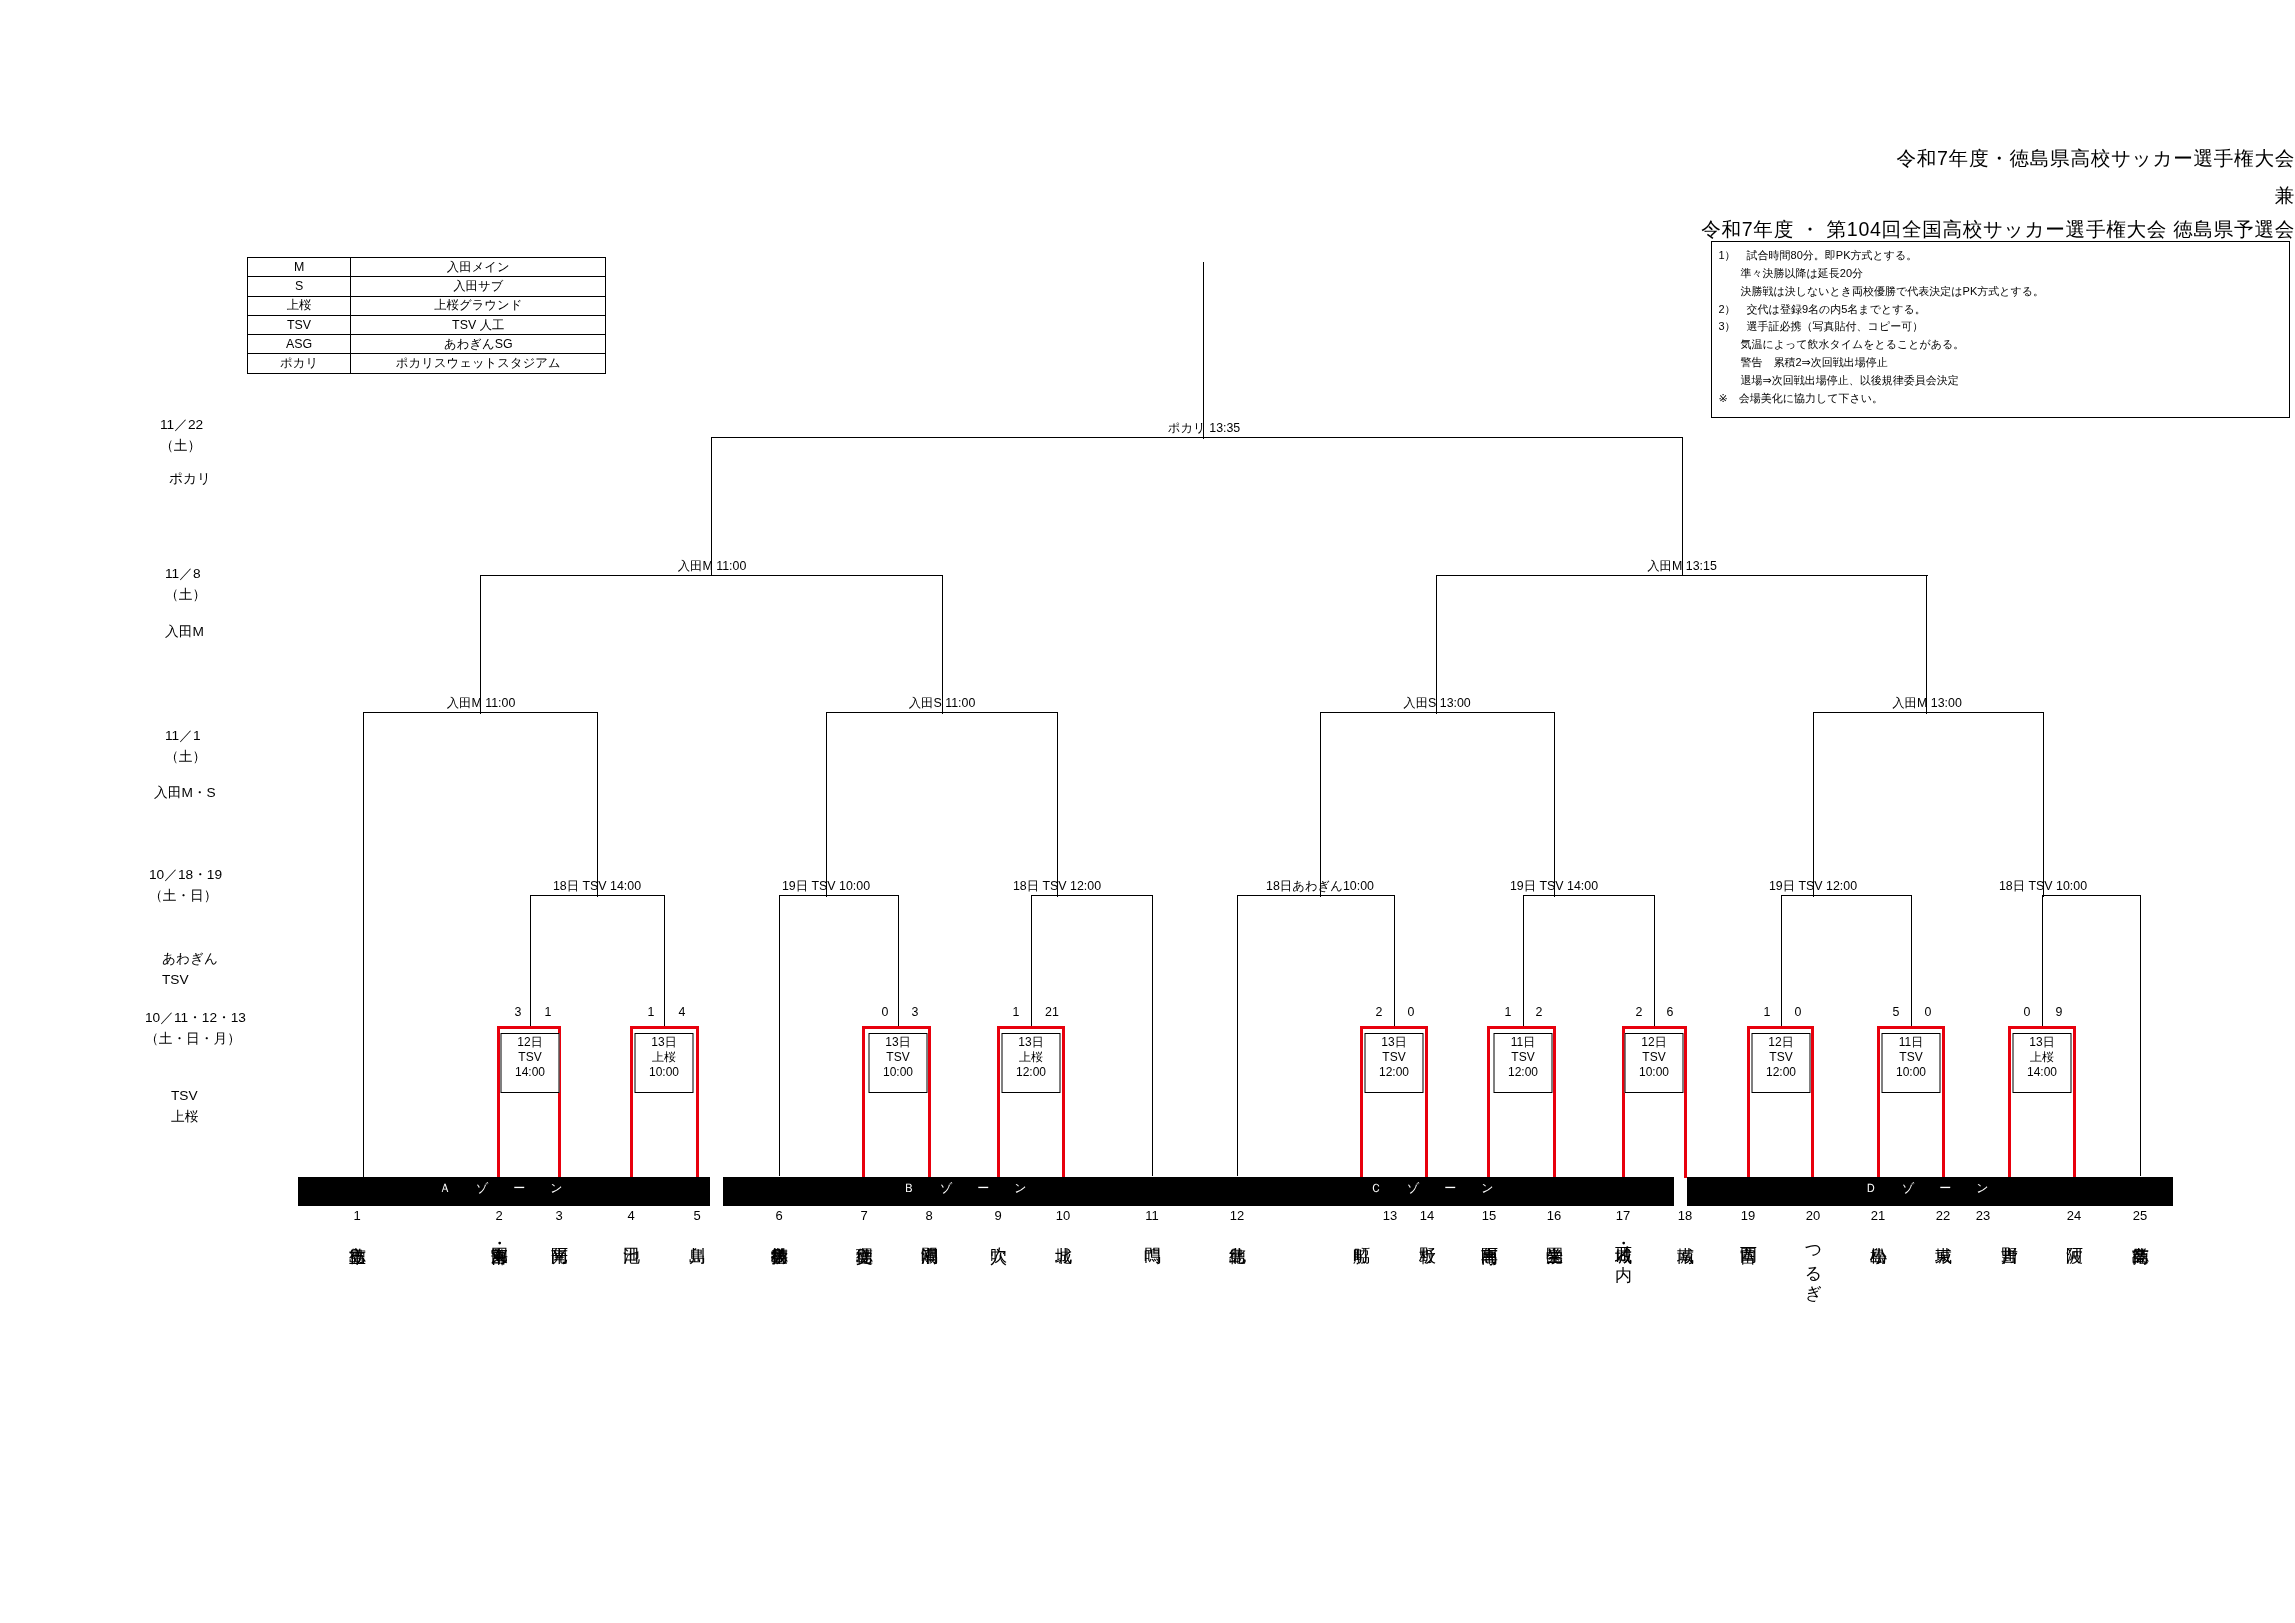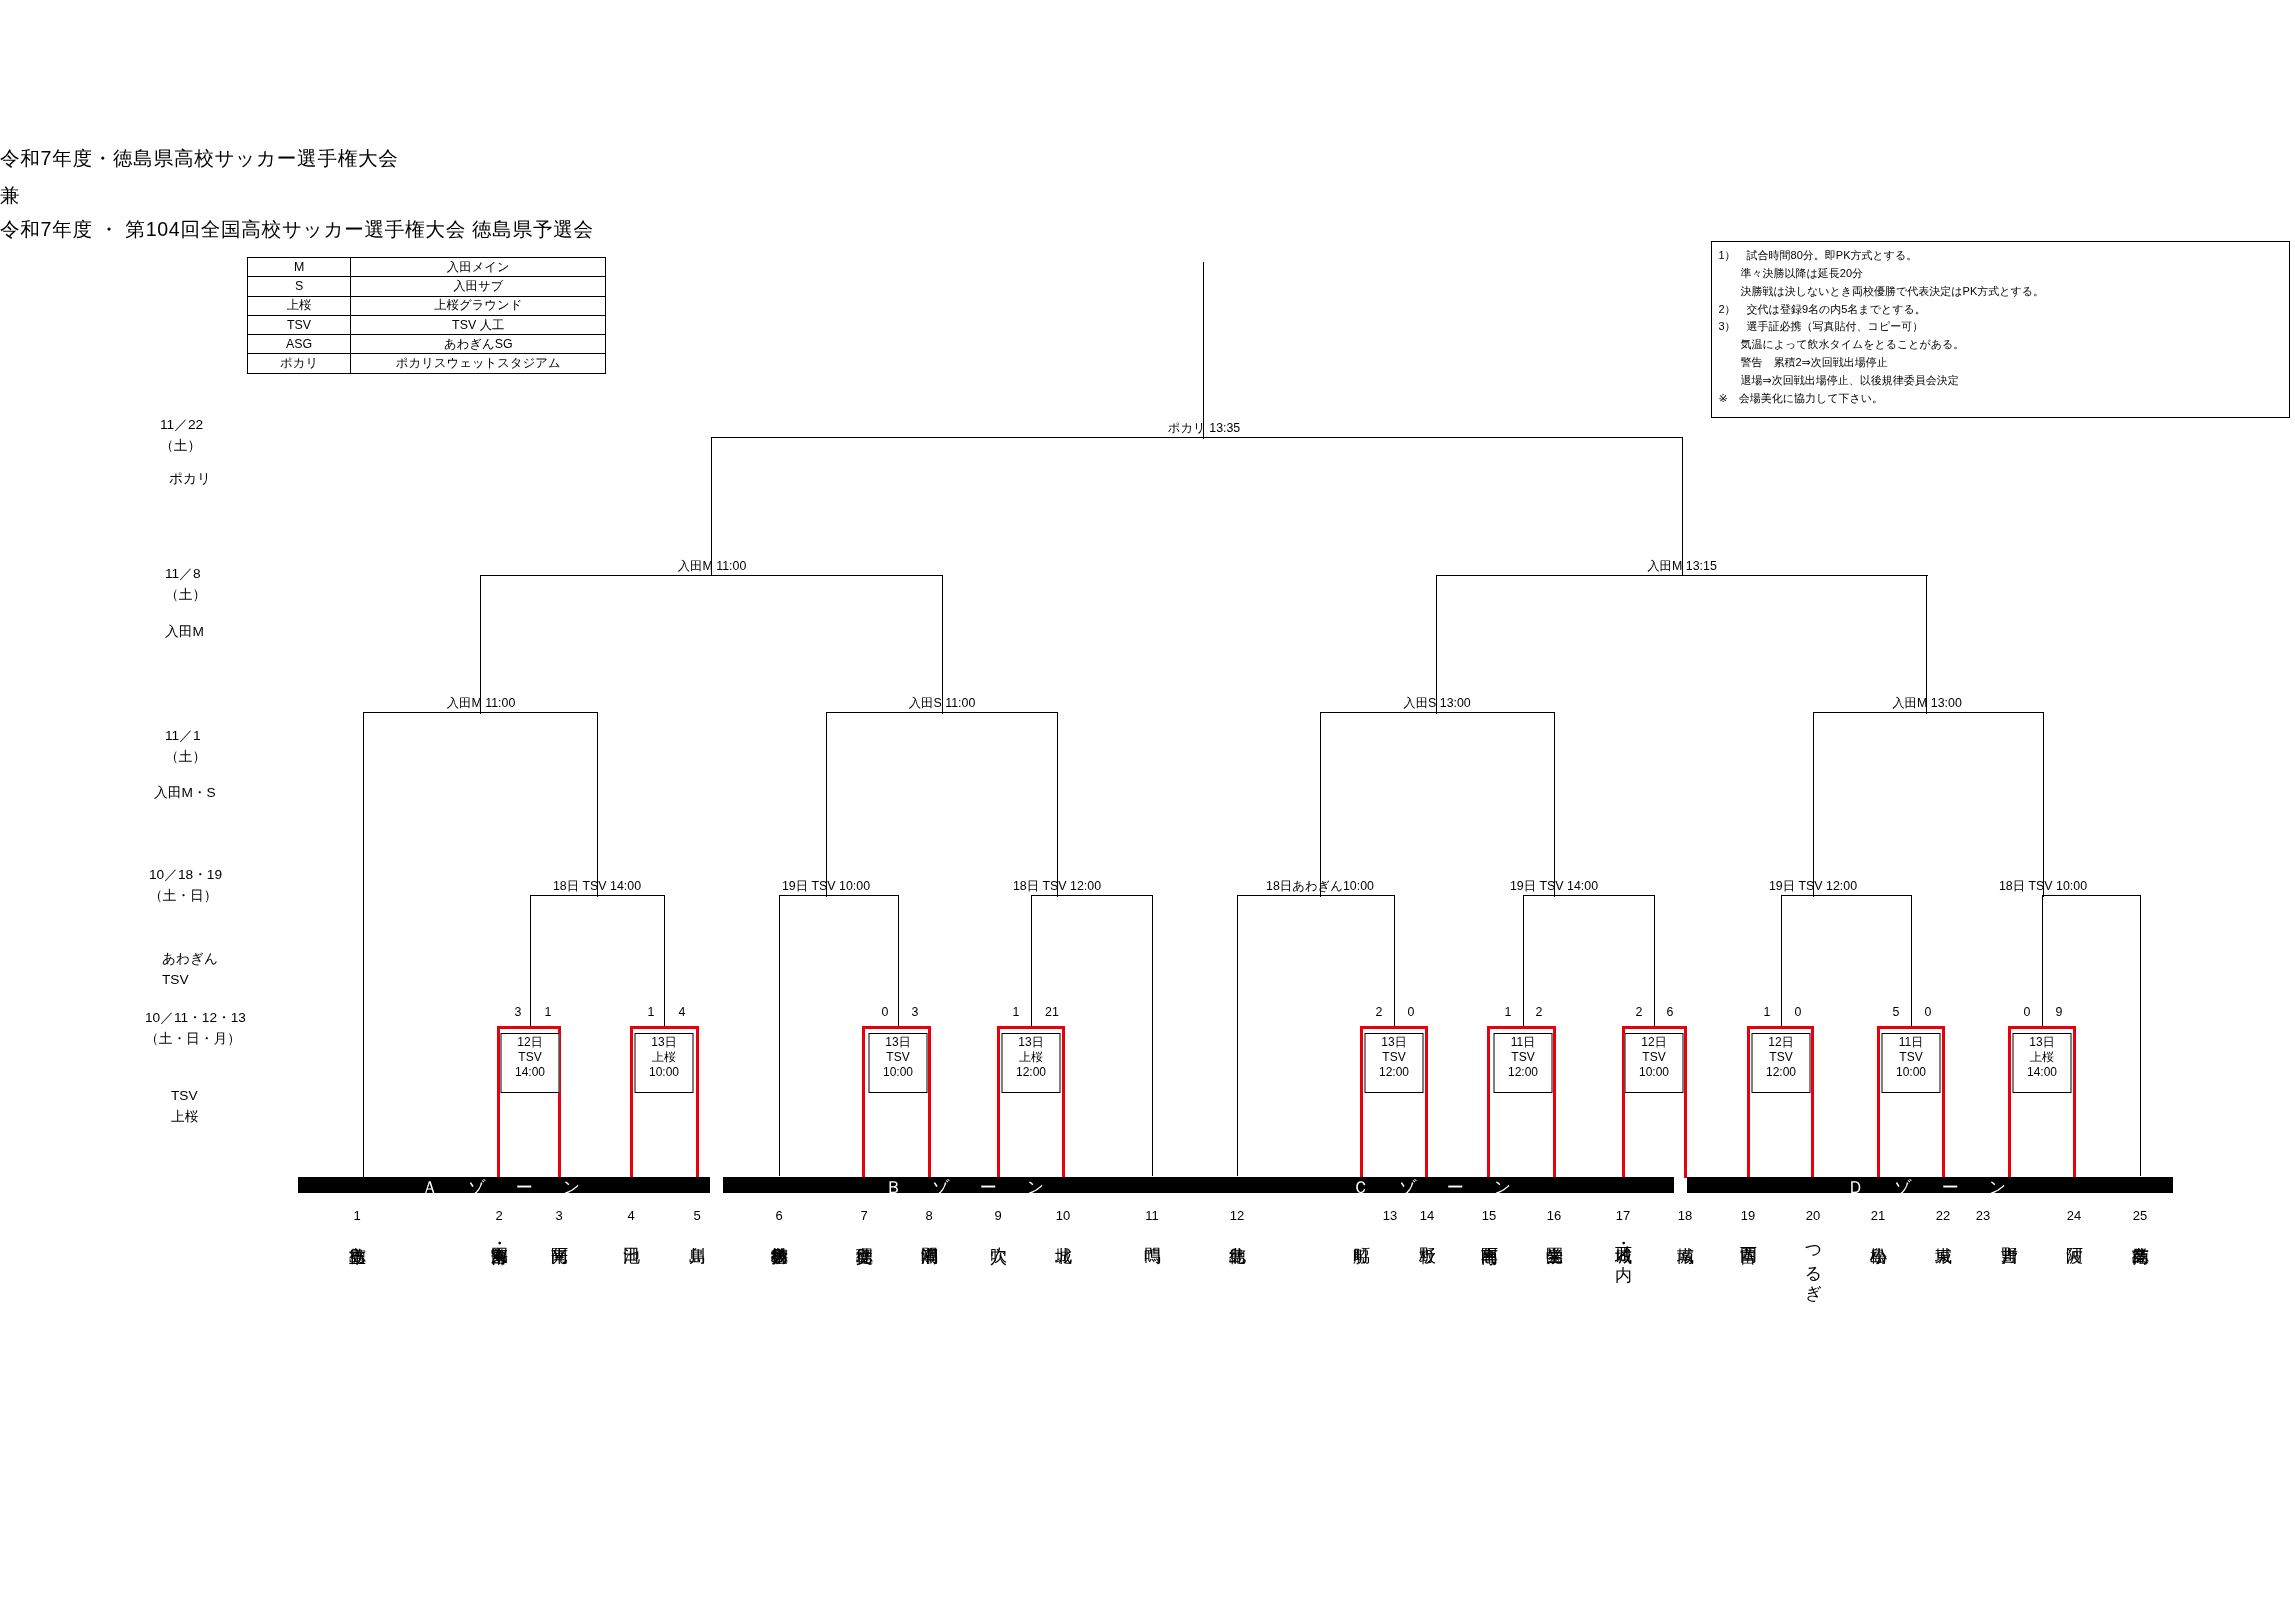--- a/index.html
+++ b/index.html
@@ -1,19 +1,19 @@
 <!DOCTYPE html>
 <html style="font-size:10.5px"><head>
 <meta charset="utf-8">
 <style>
   html,body{margin:0;padding:0;background:#ffffff;}
   body{width:2295px;height:1623px;position:relative;font-family:"Liberation Sans","DejaVu Sans",sans-serif;color:#000;}
   .root{position:absolute;left:0;top:0;width:2295px;height:1623px;}
   .abs{position:absolute;}
-  .title{width:100%;text-align:left;font-size:19.6px;letter-spacing:0.7px;}
+  .title{width:100%;text-align:right;font-size:19.6px;letter-spacing:0.7px;}
   .t1{top:145px;}
   .t2{top:182px;}
   .t3{top:216px;}
   
   .legend{position:absolute;left:247px;top:257px;border-collapse:collapse;font-size:12.4px;}
   .legend td{border:0.7px solid #000;height:18.3px;text-align:center;padding:0 2.6px;}
   .legend td.c1{width:97px;}
   .legend td.c2{width:249px;}
   .notesbox{position:absolute;left:1711px;top:241px;width:579px;height:177px;border:0.7px solid #000;font-size:11px;line-height:1.62;padding:5.2px 6.5px;box-sizing:border-box;}
   .notesbox div{white-space:pre;}
@@ -22,21 +22,21 @@
   
   .v{position:absolute;background:#000;width:1.3px;}
   .h{position:absolute;background:#000;height:1.3px;}
   .vr{position:absolute;background:#e8000d;width:2.6px;}
   .hr{position:absolute;background:#e8000d;height:2.6px;}
   
   .mlab{position:absolute;font-size:12.4px;text-align:center;white-space:nowrap;transform:translateX(-50%);}
   .mbox{position:absolute;border:0.7px solid #000;background:#fff;font-size:12px;line-height:1.25;text-align:center;transform:translateX(-50%);padding:1.3px 0 2px 0;box-sizing:border-box;}
   .score{position:absolute;font-size:12.4px;text-align:center;transform:translateX(-50%);}
   
-  .zonebar{position:absolute;height:16px;background:#000;color:#fff;font-size:17px;letter-spacing:6.5px;text-align:center;line-height:22px;}
+  .zonebar{position:absolute;height:29px;background:#000;color:#fff;font-size:12px;letter-spacing:6.5px;text-align:center;line-height:22px;}
   
   .tnum{position:absolute;font-size:13px;text-align:center;transform:translateX(-50%);}
   .tname{position:absolute;font-size:17px;text-align:center;transform:translateX(-50%);line-height:1.42;writing-mode:vertical-rl;text-orientation:upright;white-space:nowrap;}
 </style>
 </head>
 <body>
 
 <div class="root">
 
   <div class="abs title t1">令和7年度・徳島県高校サッカー選手権大会</div>

